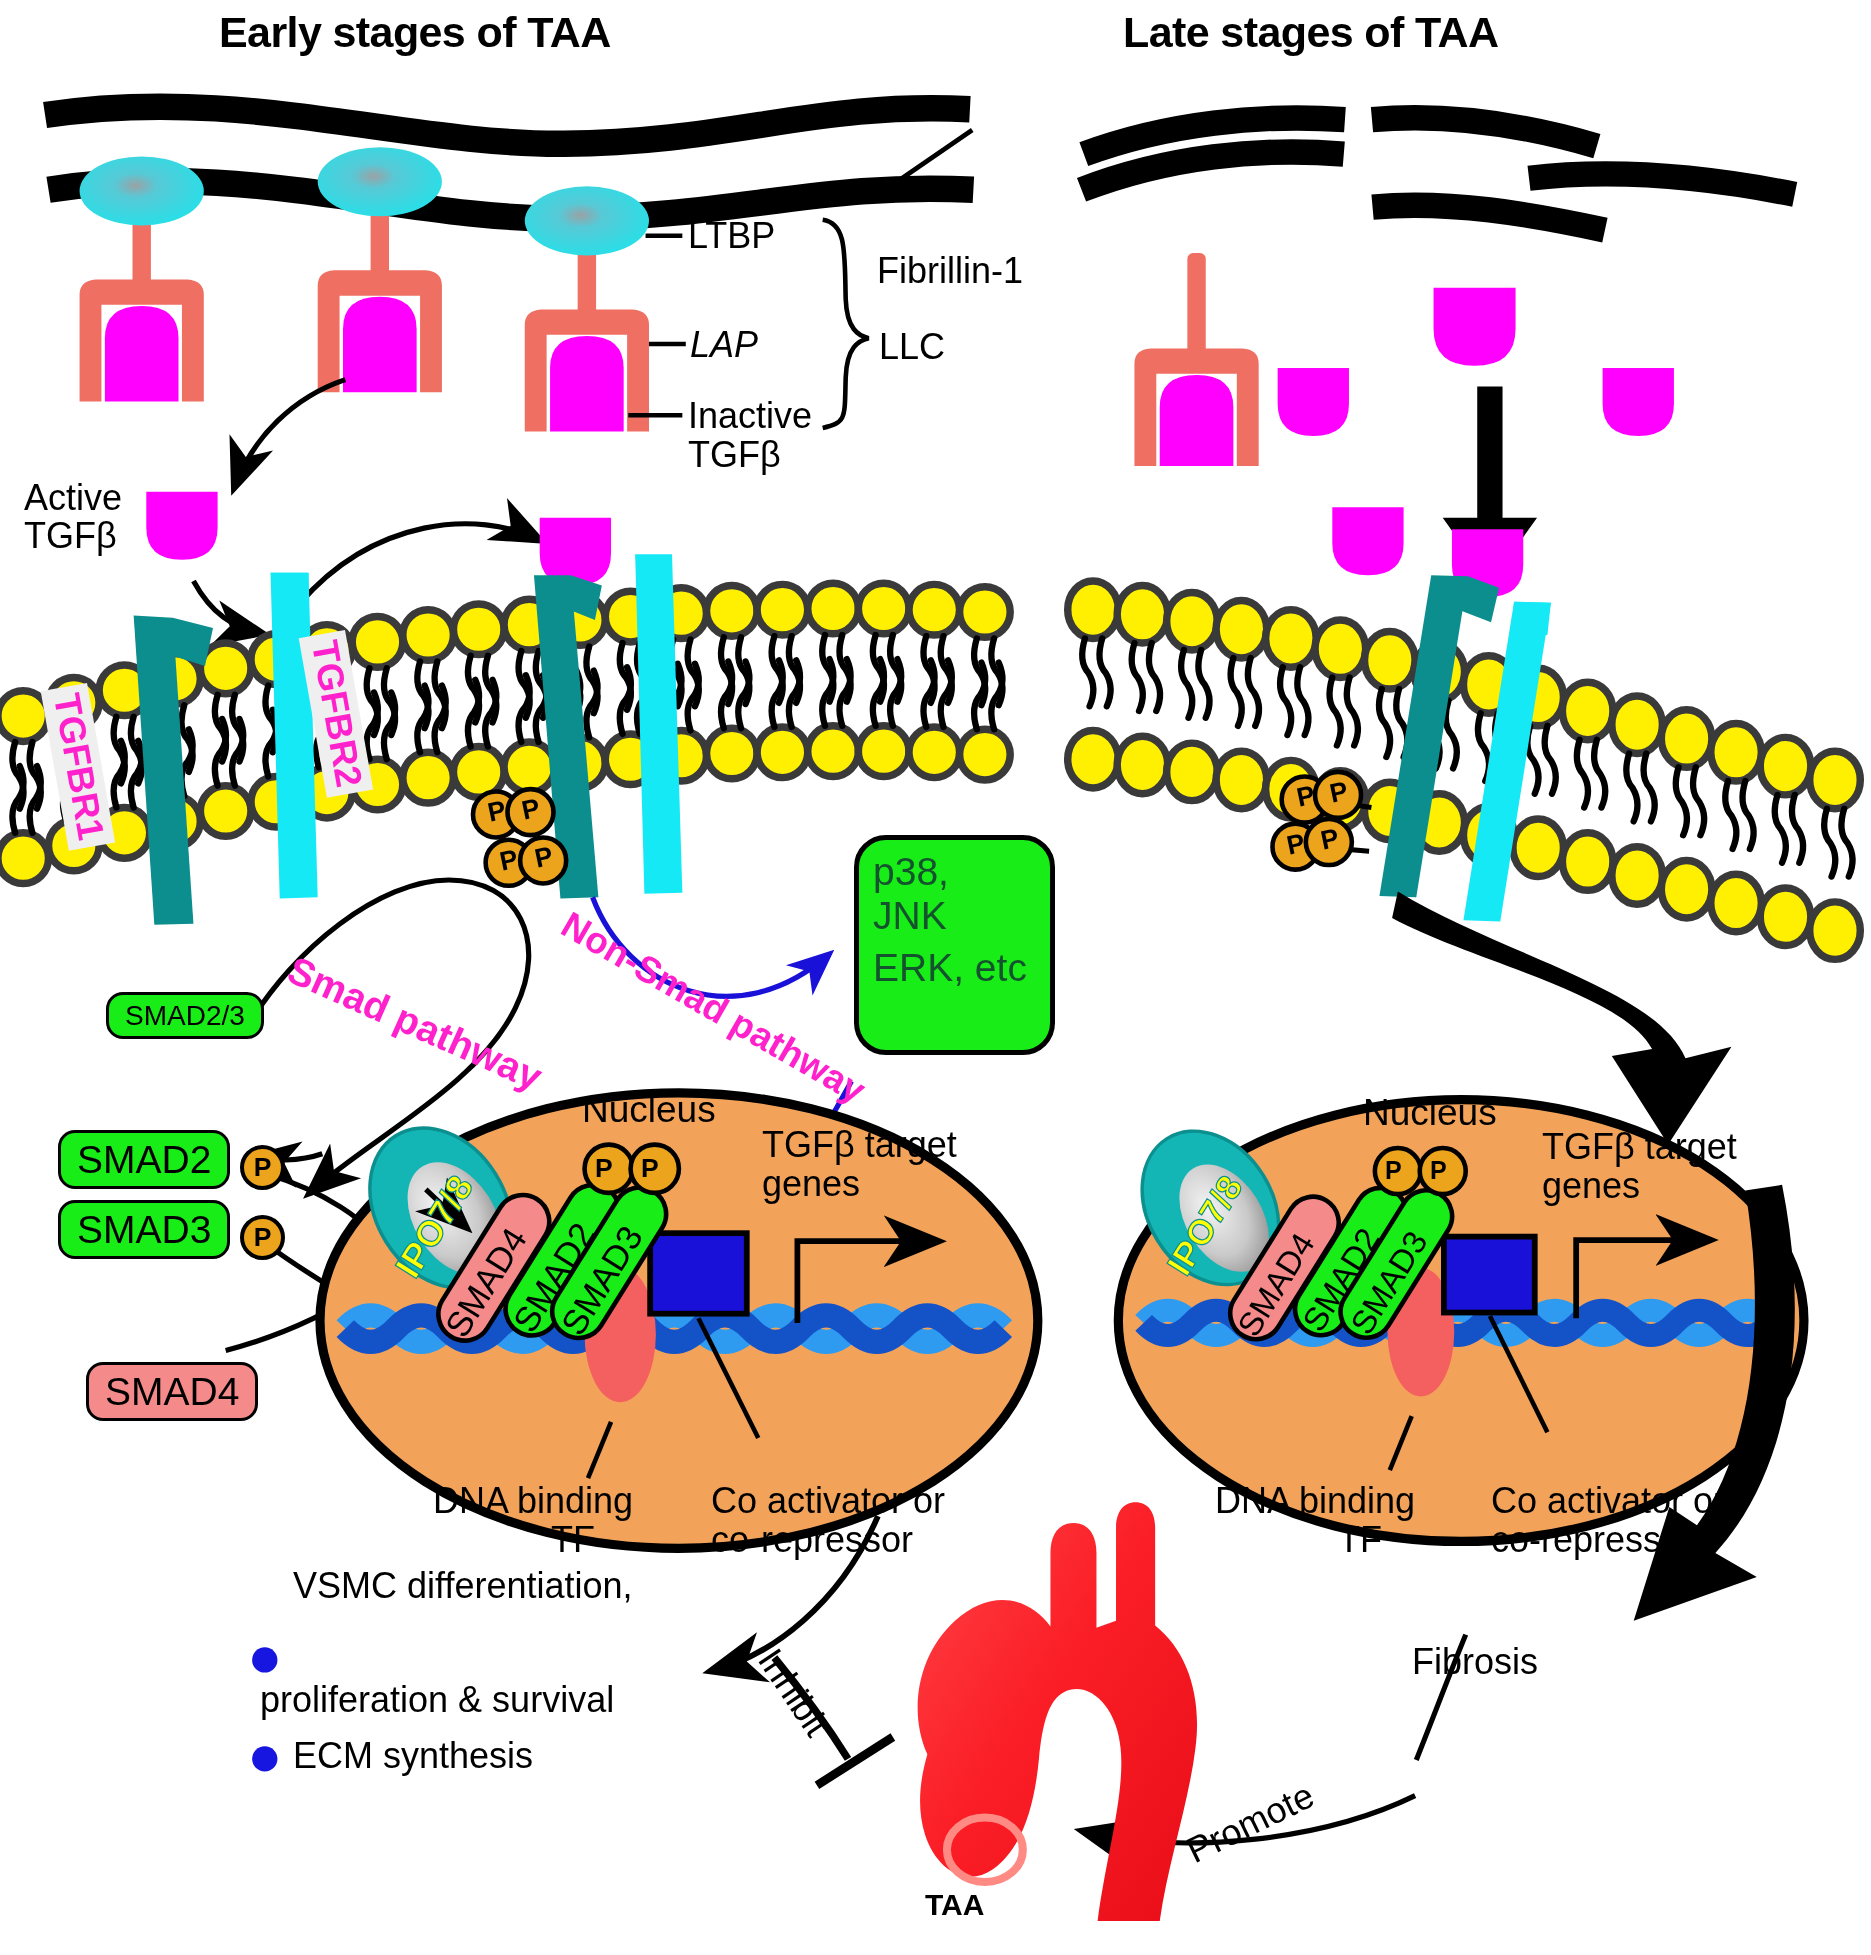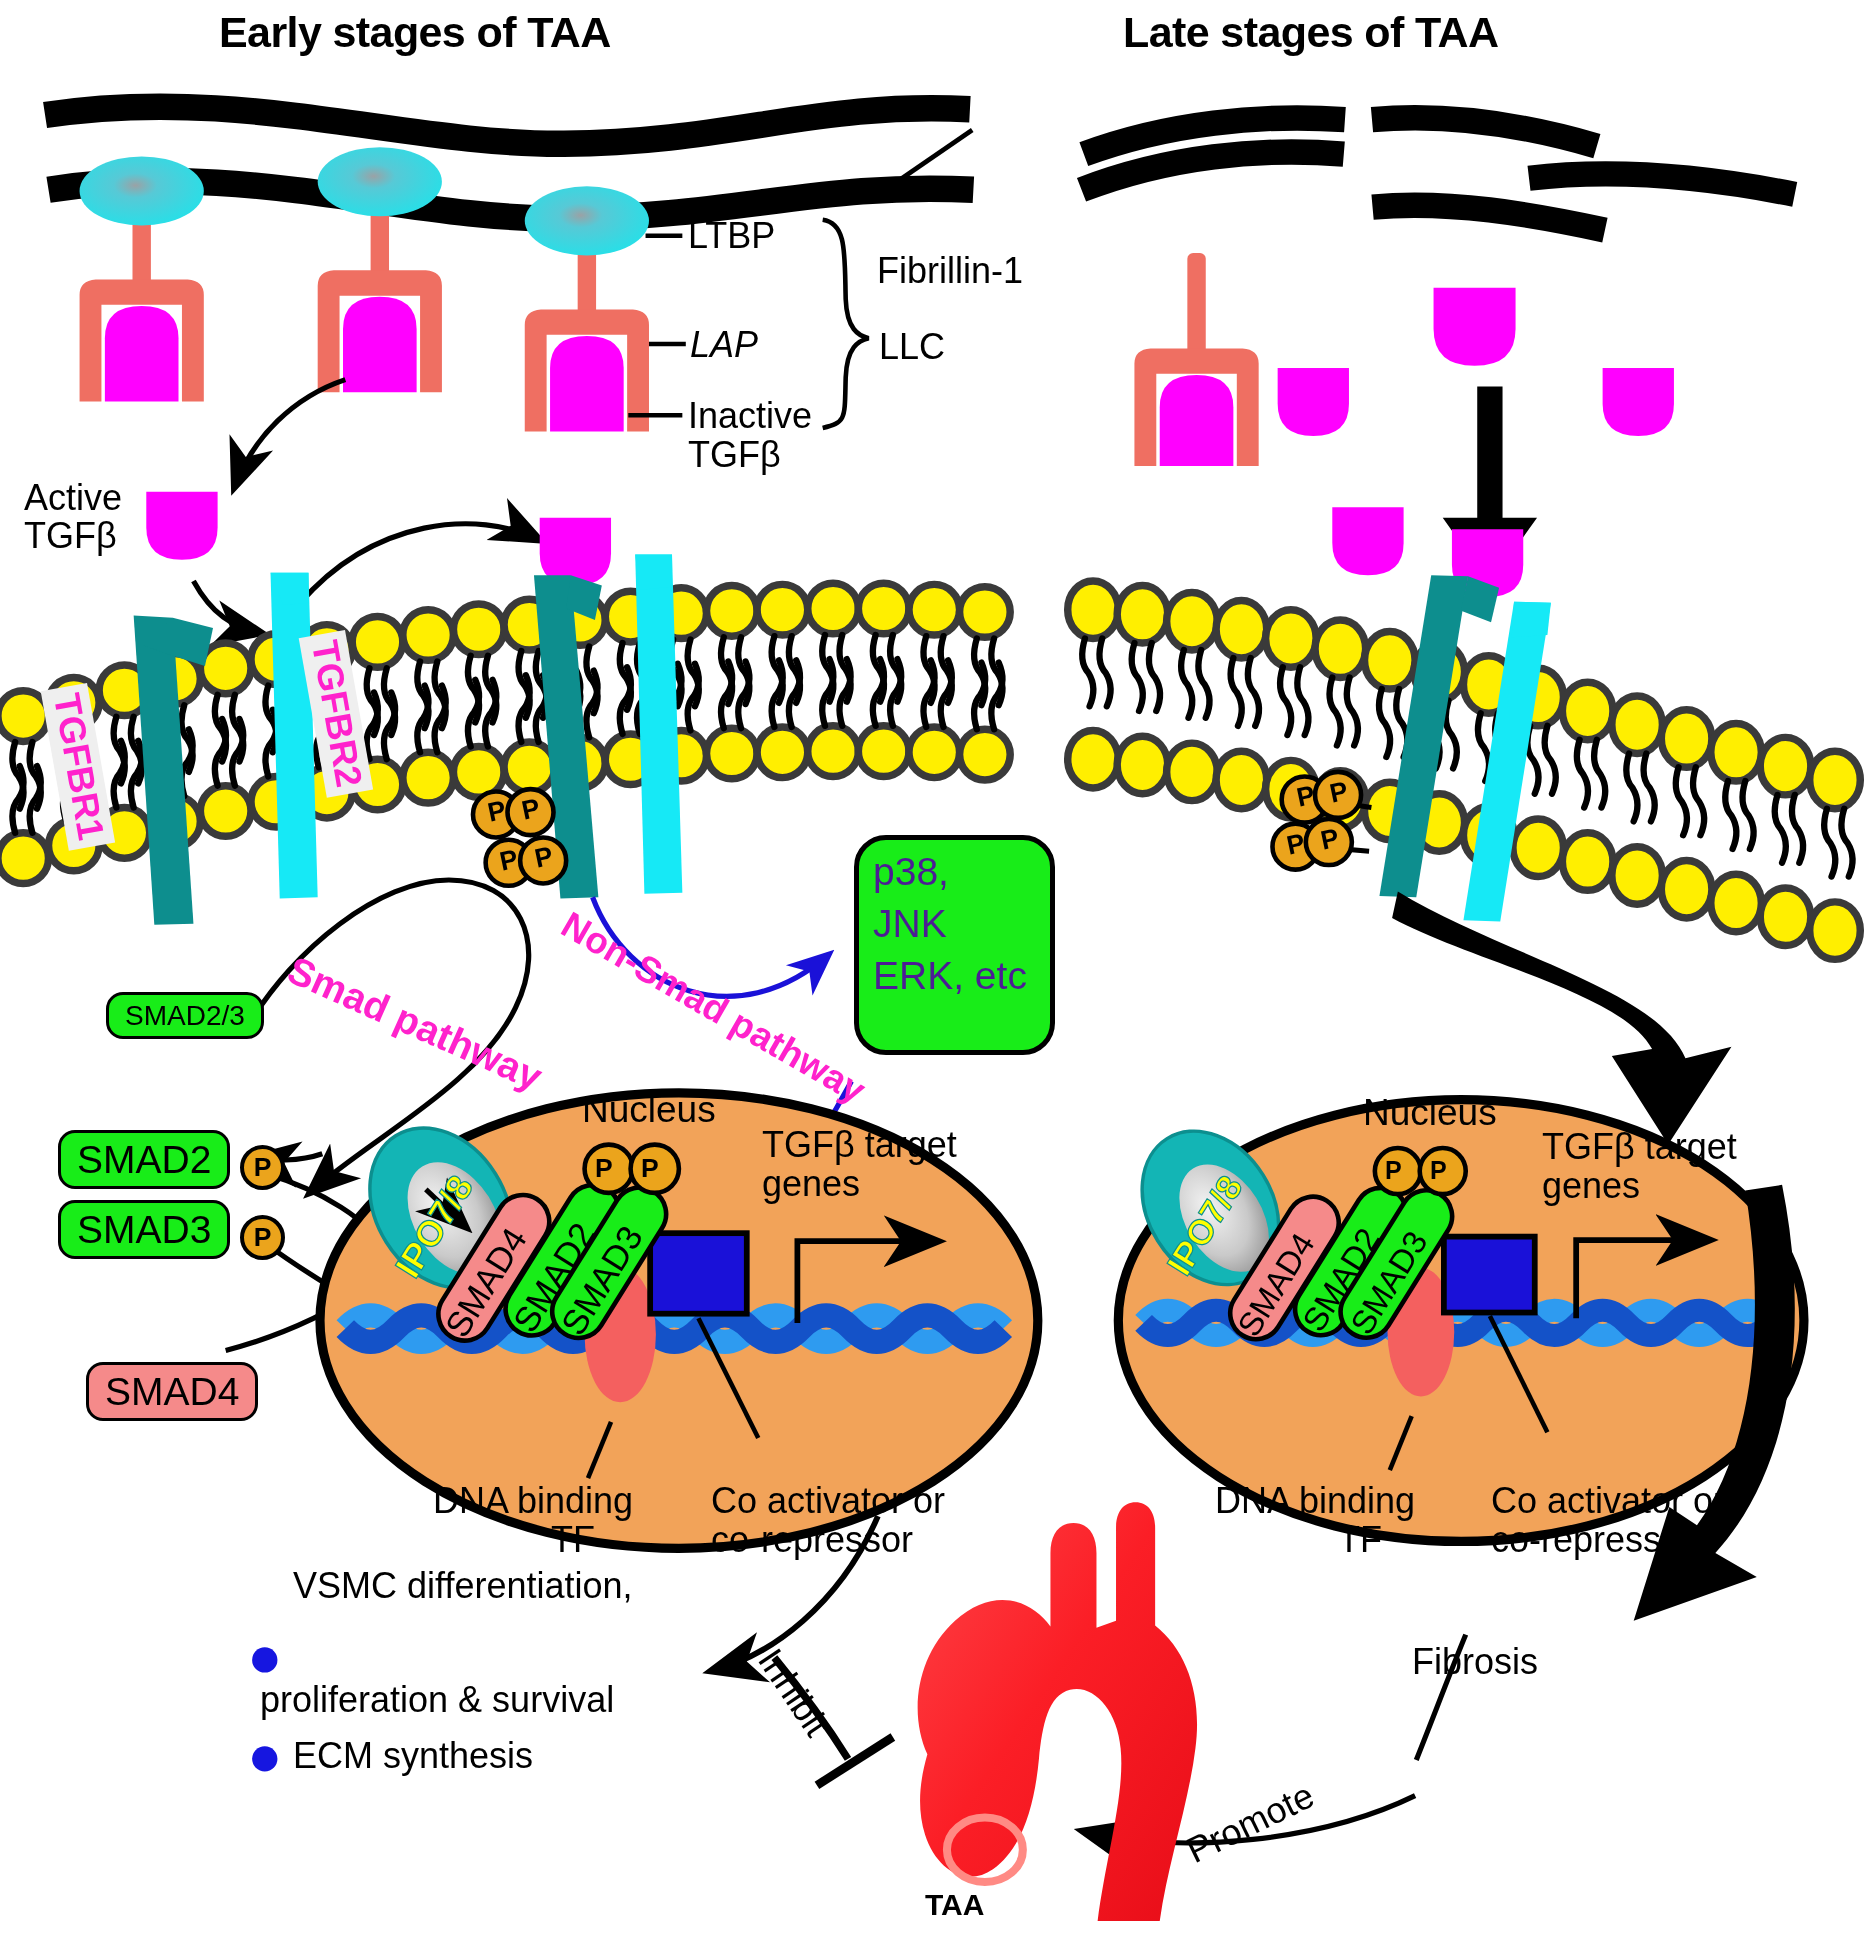--- a/index.html
+++ b/index.html
@@ -4,21 +4,21 @@
 <style>
   html,body{margin:0;padding:0;background:#fff;}
   body{font-family:"Liberation Sans",sans-serif;}
   #stage{position:relative;width:1872px;height:1955px;background:#fff;overflow:hidden;}
   svg.layer{position:absolute;left:0;top:0;width:1872px;height:1955px;}
   .htxt{position:absolute;color:#000;white-space:pre;line-height:1.08;}
   .title{font-size:43px;font-weight:bold;letter-spacing:-0.6px;}
   .lbl{font-size:36px;}
   .nucl{font-size:37px;}
   .taa{font-size:30px;font-weight:bold;}
-  .boxtxt{font-size:35px;font-weight:normal;color:#4c1d95;}
+  .boxtxt{font-size:35px;font-weight:normal;color:#14532d;}
 </style>
 </head>
 <body>
 
 <div id="stage">
 
 <svg class="layer" viewBox="0 0 3254 3399">
   <defs>
     <linearGradient id="gradAorta" x1="0" y1="0" x2="1" y2="1">
       <stop offset="0%" stop-color="#ff4448"></stop>
@@ -535,21 +535,21 @@
 
 <div style="position:absolute;left:299px;top:948px;transform:rotate(24deg);transform-origin:0 0;">
   <span style="font-size:39px;color:#ff22cc;font-weight:bold;">Smad pathway</span>
 </div>
 <div style="position:absolute;left:575px;top:904px;transform:rotate(30deg);transform-origin:0 0;">
   <span style="font-size:37px;color:#ff22cc;font-weight:bold;">Non-Smad pathway</span>
 </div>
 
 <div style="position:absolute;left:854px;top:835px;width:201px;height:220px;background:#18ed18;border:5.2px solid #000;border-radius:32px;box-sizing:border-box;padding:10.4px 14px;">
   <div class="boxtxt" style="font-size:39px;">p38,</div>
-  <div class="boxtxt" style="font-size:39px;margin-top:8px;">JNK</div>
+  <div class="boxtxt" style="font-size:39px;">JNK</div>
   <div class="boxtxt" style="font-size:39px;margin-top:8px;">ERK, etc</div>
 </div>
 
 <div style="position:absolute;left:106px;top:992px;background:#18ed18;border:3.5px solid #000;border-radius:17px;padding:4.6px 16px;">
   <span style="font-size:28px;">SMAD2/3</span>
 </div>
 <div style="position:absolute;left:58px;top:1130px;background:#18ed18;border:3.5px solid #000;border-radius:17px;padding:4.6px 16px;">
   <span style="font-size:39px;">SMAD2</span>
 </div>
 <div style="position:absolute;left:58px;top:1200px;background:#18ed18;border:3.5px solid #000;border-radius:17px;padding:4.6px 16px;">

